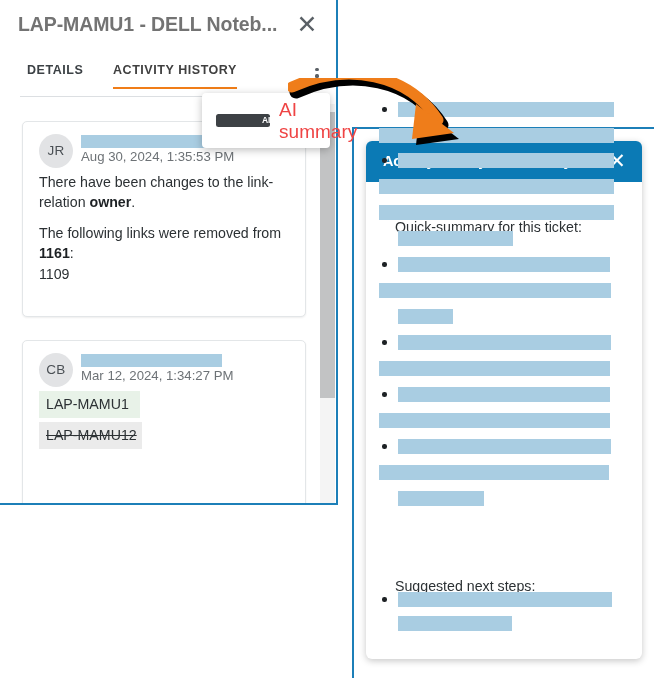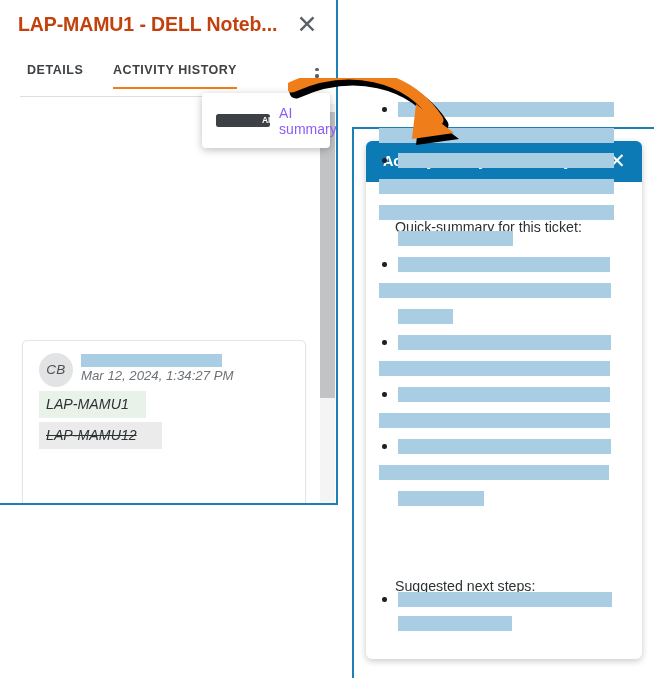--- a/index.html
+++ b/index.html
@@ -36,21 +36,21 @@
     left: 0; top: 0;
     width: 100%;
     height: 56px;
   }
   #panel-title {
     position: absolute;
     left: 18px;
     top: 13px;
     font-size: 19.5px;
     font-weight: bold;
-    color: #c2410c;
+    color: #737373;
     letter-spacing: -0.1px;
     white-space: nowrap;
   }
   #panel-close {
     position: absolute;
     right: 16px;
     top: 13px;
     width: 26px;
     height: 26px;
     color: #5a6066;
@@ -126,21 +126,21 @@
     position: absolute;
     left: 22px;
     width: 284px;
     background: #ffffff;
     border: 1px solid #e3e6e8;
     border-radius: 5px;
     box-shadow: 0 1px 2px rgba(0,0,0,0.07);
     box-sizing: border-box;
   }
   #activity-card-0 { top: 17px; height: 196px; }
-  #activity-card-1 { top: 236px; height: 170px; font-style: italic; }
+  #activity-card-1 { top: 236px; height: 170px; }
 
   .card-head {
     position: relative;
     height: 50px;
   }
   .avatar {
     position: absolute;
     left: 16px;
     top: 12px;
     width: 34px;
@@ -174,29 +174,29 @@
     color: #2c3134;
     line-height: 1.42;
   }
   .card-body p { margin: 0 0 11px 0; }
   .card-body b { font-weight: bold; color: #1d2124; }
 
   .value-added {
     display: inline-block;
     background: #e8f2e8;
     color: #2c3134;
-    padding: 3px 17px 4px 7px;
+    padding: 3px 11px 4px 7px;
     font-size: 14.2px;
     margin-bottom: 4px;
   }
   .value-removed {
     display: inline-block;
     background: #ebebeb;
     color: #2c3134;
-    padding: 3px 25px 4px 7px;
+    padding: 3px 5px 4px 7px;
     font-size: 14.2px;
     text-decoration: line-through;
   }
 
   
   #scroll-track {
     position: absolute;
     left: 320px;
     top: 104px;
     width: 15px;
@@ -243,22 +243,22 @@
     color: #ffffff;
     font-size: 8.5px;
     font-weight: bold;
     line-height: 13px;
     text-align: center;
     letter-spacing: -0.2px;
     padding-left: 46px;
   }
   #ai-summary-label {
     margin-left: 9px;
-    font-size: 14px;
-    color: #8b5cf6;
+    font-size: 19px;
+    color: #ef4444;
   }
 
   
   #arrow-annotation {
     position: absolute;
     left: 288px;
     top: 78px;
     width: 180px;
     height: 70px;
     z-index: 60;
@@ -361,20 +361,31 @@
   <div id="tabs-divider"></div>
 
   <div id="kebab-menu">
     <i></i>
     <i></i>
     <i></i>
   </div>
 
   <div id="activity-scroll">
 
+    <div class="activity-card" id="activity-card-0">
+      <div class="card-head">
+        <div class="avatar">JR</div>
+        <div class="author-redaction" style="width:126px;"></div>
+        <div class="card-time">Aug 30, 2024, 1:35:53 PM</div>
+      </div>
+      <div class="card-body">
+        <p>There have been changes to the link-relation <b>owner</b>.</p>
+        <p>The following links were removed from <b>1161</b>:<br><span>1109</span></p>
+      </div>
+    </div>
 
     <div class="activity-card" id="activity-card-1">
       <div class="card-head">
         <div class="avatar">CB</div>
         <div class="author-redaction" style="width:141px;"></div>
         <div class="card-time">Mar 12, 2024, 1:34:27 PM</div>
       </div>
       <div class="card-body">
         <div>
           <span class="value-added">LAP-MAMU1</span>

